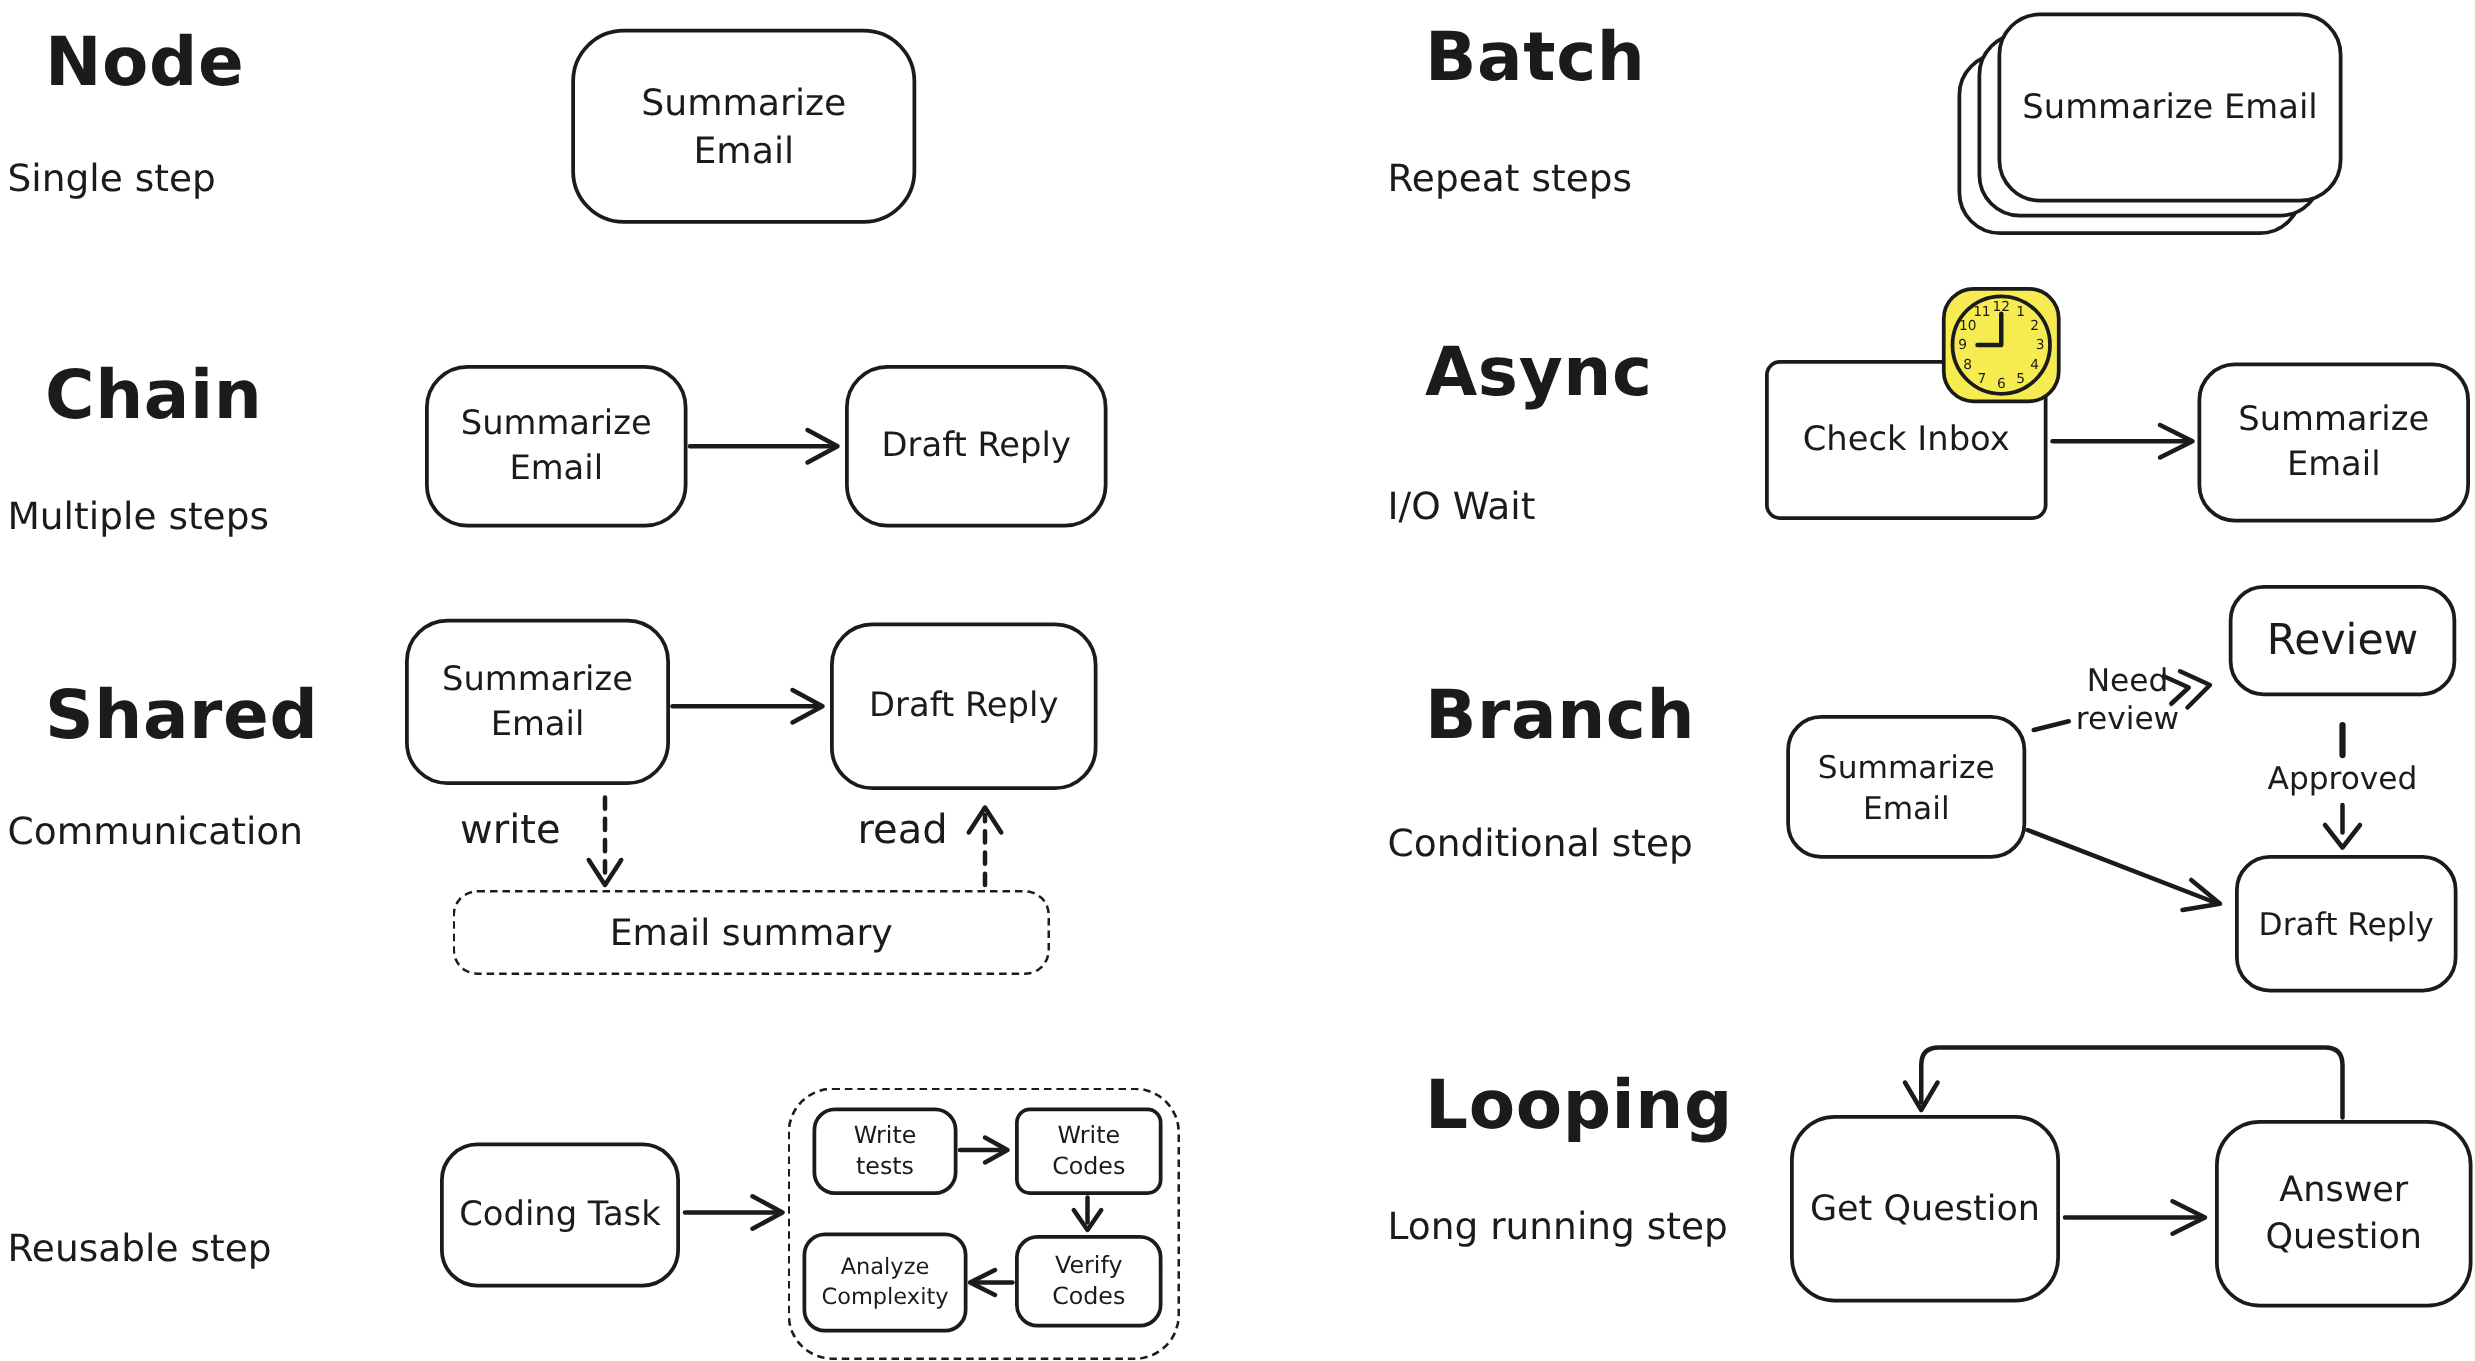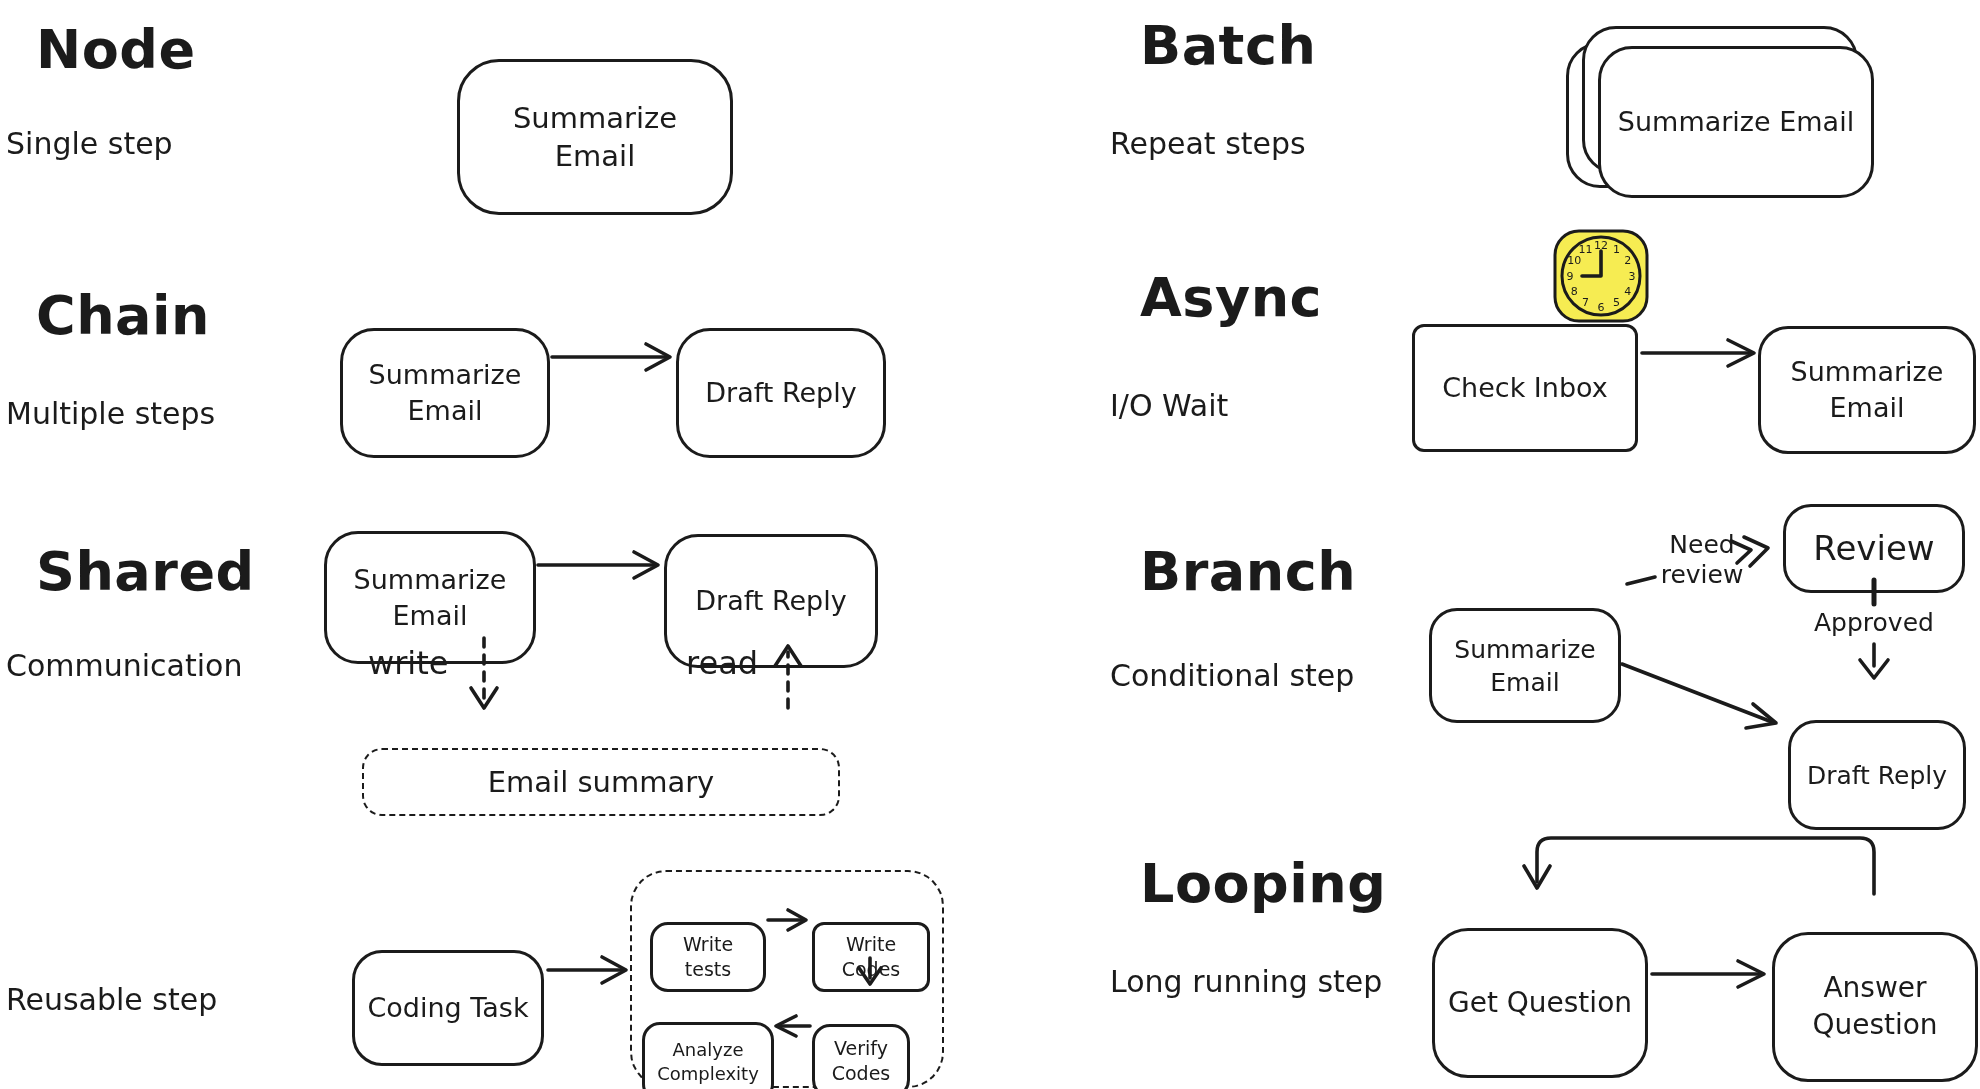--- a/index.html
+++ b/index.html
@@ -5,21 +5,21 @@
   html,body{margin:0;padding:0;background:#ffffff;}
   .canvas{
     position:relative;width:1980px;height:1089px;background:#ffffff;
     font-family:"DejaVu Sans",sans-serif;color:#1b1b1b;overflow:hidden;
   }
   .title{position:absolute;font-size:54px;font-weight:bold;letter-spacing:.5px;white-space:nowrap;z-index:2;margin-left:30px;}
   .subtitle{position:absolute;font-size:30px;white-space:nowrap;z-index:2;}
   .box{
     position:absolute;border:3.2px solid #1b1b1b;background:#ffffff;
     display:flex;align-items:center;justify-content:center;text-align:center;
-    line-height:1.32;z-index:2;box-sizing:border-box;padding:4px 10px;margin-top:36px;
+    line-height:1.32;z-index:2;box-sizing:border-box;padding:4px 10px;
   }
   .dashed{border-style:dashed;}
   .container-dashed{
     position:absolute;border:2.8px dashed #1b1b1b;background:transparent;
     z-index:1;box-sizing:border-box;
   }
   .stack-card{position:absolute;border:3.2px solid #1b1b1b;background:#ffffff;border-radius:34px;box-sizing:border-box;}
   .edge-label{position:absolute;font-size:32px;z-index:3;text-align:center;line-height:1.2;}
   .arrows{position:absolute;left:0;top:0;z-index:4;pointer-events:none;}
   .clock{position:absolute;z-index:5;}
@@ -44,21 +44,21 @@
   <div class="box" style="left:664px;top:498px;width:214px;height:134px;border-radius:34px;font-size:27px">Draft Reply</div>
   <div class="edge-label" style="left:368px;top:644px">write</div>
   <div class="edge-label" style="left:686px;top:644px">read</div>
   <div class="box dashed" style="left:362px;top:712px;width:478px;height:68px;border-radius:20px;font-size:29px;border-width:2.8px">Email summary</div>
 
   <div class="subtitle" style="left:6px;top:982px">Reusable step</div>
   <div class="box" style="left:352px;top:914px;width:192px;height:116px;border-radius:30px;font-size:27px">Coding Task</div>
   <div class="container-dashed" style="left:630px;top:870px;width:314px;height:218px;border-radius:36px"></div>
   <div class="box" style="left:650px;top:886px;width:116px;height:70px;border-radius:18px;font-size:19px">Write tests</div>
   <div class="box" style="left:812px;top:886px;width:118px;height:70px;border-radius:12px;font-size:19px">Write Codes</div>
-  <div class="box" style="left:812px;top:988px;width:98px;height:74px;border-radius:18px;font-size:19px">Verify Codes</div>
+  <div class="box" style="left:812px;top:988px;width:118px;height:74px;border-radius:18px;font-size:19px">Verify Codes</div>
   <div class="box" style="left:642px;top:986px;width:132px;height:80px;border-radius:18px;font-size:18px">Analyze Complexity</div>
 
   <div class="title" style="left:1110px;top:14px">Batch</div>
   <div class="subtitle" style="left:1110px;top:126px">Repeat steps</div>
   <div class="stack-card" style="left:1566px;top:42px;width:276px;height:146px;z-index:1"></div>
   <div class="stack-card" style="left:1582px;top:26px;width:276px;height:148px;z-index:2"></div>
   <div class="box" style="left:1598px;top:10px;width:276px;height:152px;border-radius:34px;font-size:27px;z-index:3">Summarize Email</div>
 
   <div class="title" style="left:1110px;top:266px">Async</div>
   <div class="subtitle" style="left:1110px;top:388px">I/O Wait</div>

